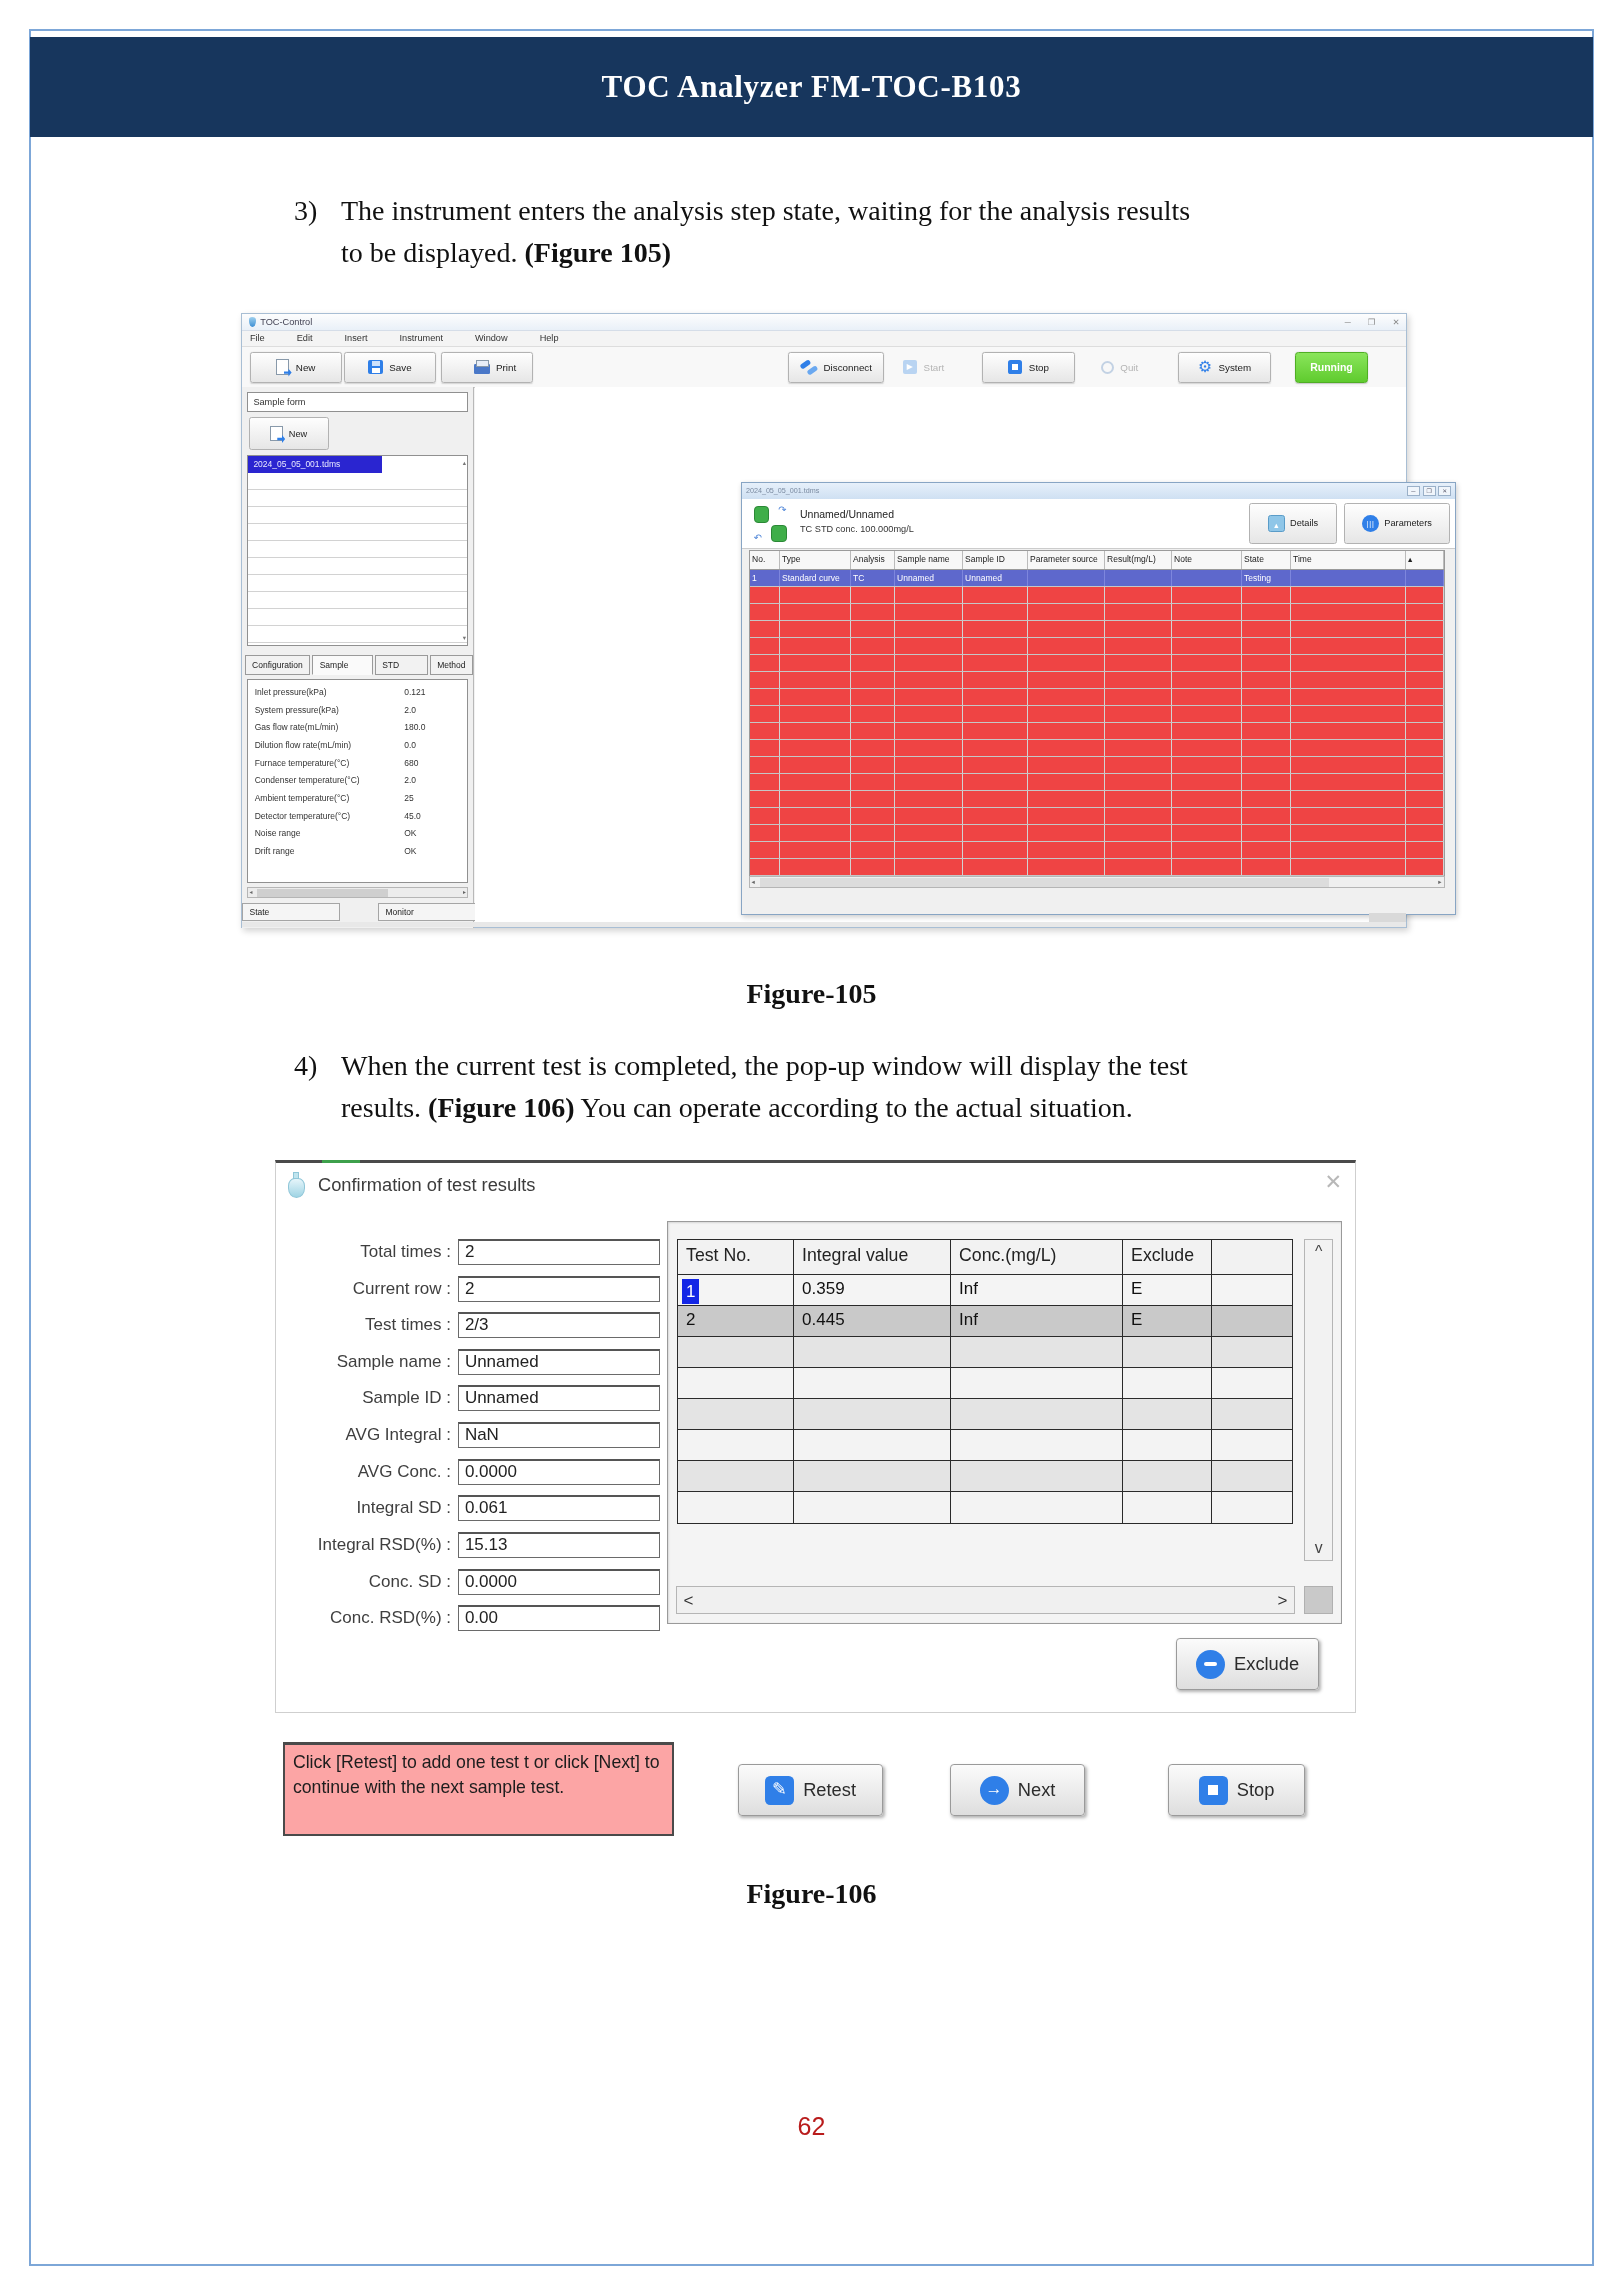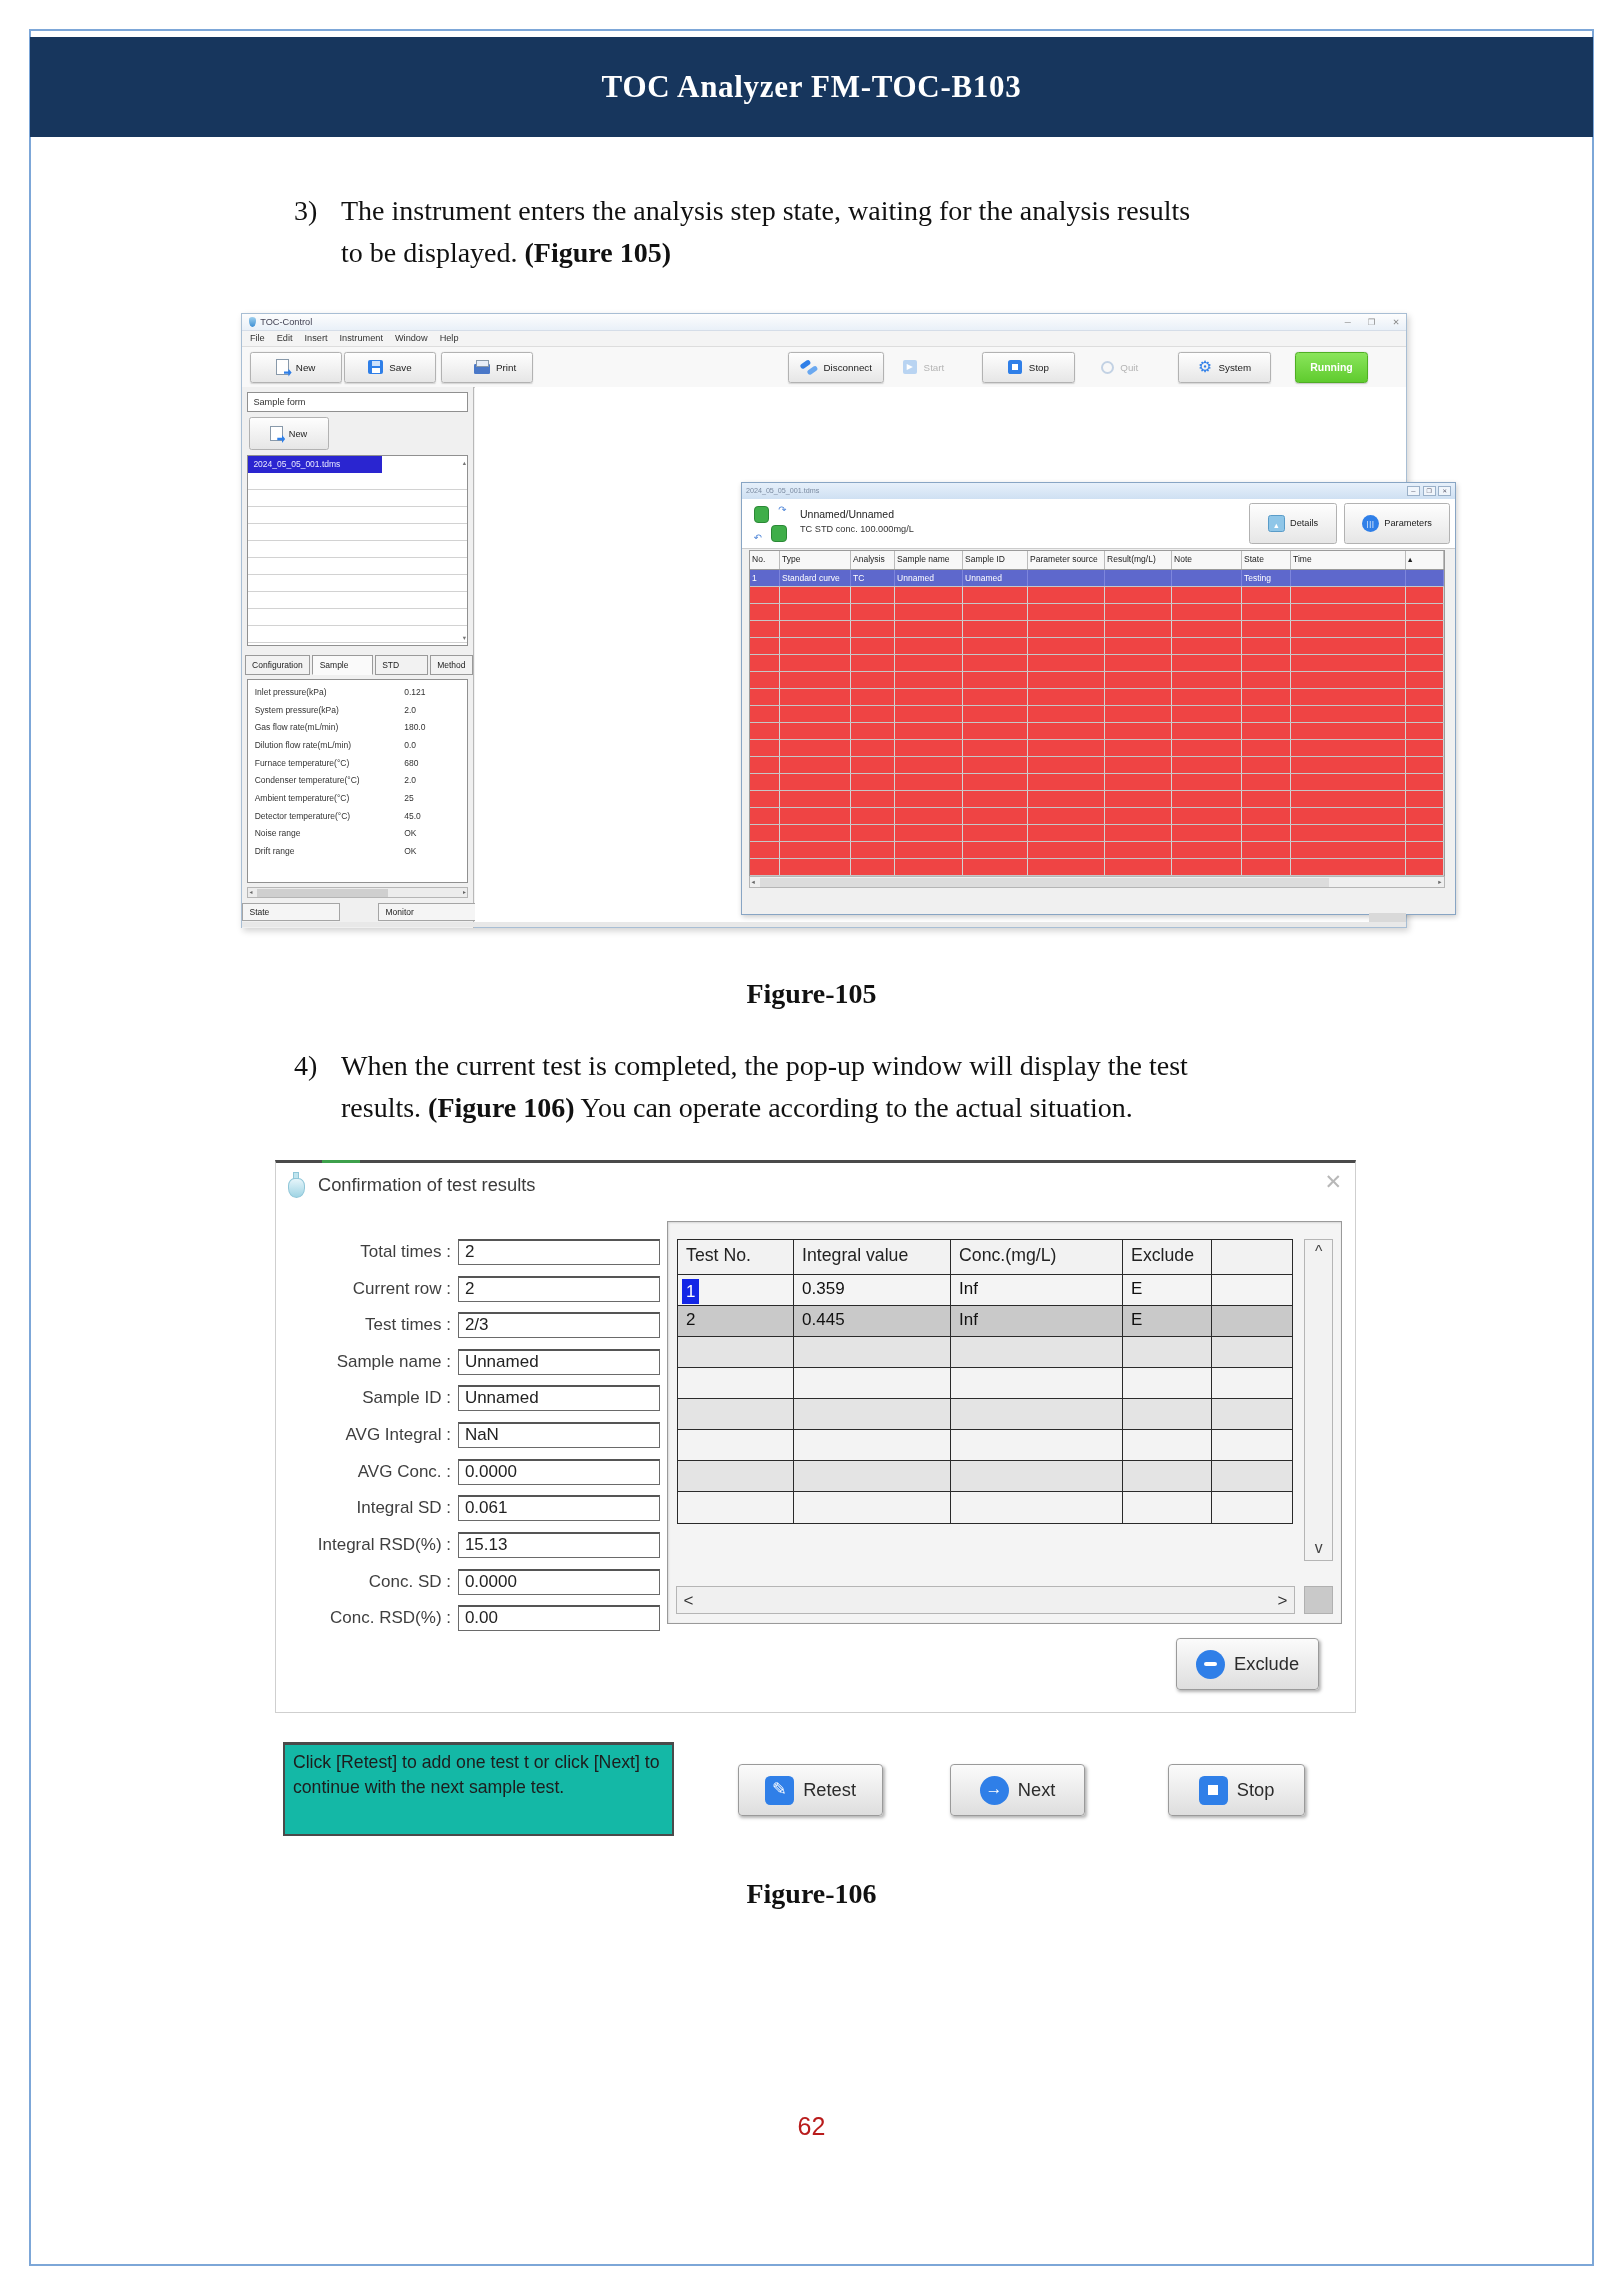--- a/index.html
+++ b/index.html
@@ -14,21 +14,21 @@
   .doc-item .num { width:47px; flex:none; }
   .doc-item b { font-weight:bold; }
   .fig-caption { position:absolute; width:1623px; text-align:center; font-family:"Liberation Serif", serif; font-weight:bold; font-size:28px; color:#111; }
   .page-num { position:absolute; top:2112px; width:1623px; text-align:center; font-size:25px; color:#b91c1c; }
 
   
   .toc-win { position:absolute; left:241px; top:313px; width:1166px; height:615px; background:#f2f2f2; border:1.3px solid #a8bed4; box-shadow:2px 2.6px 6.5px rgba(0,0,0,0.18); }
   .toc-titlebar { position:absolute; left:0; top:0; right:0; height:17px; background:linear-gradient(#fdfdfd,#e9f0f8); border-bottom:0.7px solid #d5dde8; display:flex; align-items:center; padding:0 6.5px; font-size:9.2px; color:#445; }
   .app-drop { width:7.2px; height:9.8px; margin-right:4.6px; background:linear-gradient(#9fd0ee,#3d8fd4); border-radius:45% 55% 50% 50%/ 30% 30% 65% 65%; }
   .toc-controls { margin-left:auto; display:flex; gap:17px; color:#8a8a8a; font-size:8.5px; }
-  .toc-menubar { position:absolute; left:0; top:17px; right:0; height:15.7px; background:#f4f4f4; border-bottom:0.7px solid #ddd; display:flex; gap:12px; align-items:center; padding-left:7.9px; font-size:9.2px; color:#333; }
+  .toc-menubar { position:absolute; left:0; top:17px; right:0; height:15.7px; background:#f4f4f4; border-bottom:0.7px solid #ddd; display:flex; gap:32px; align-items:center; padding-left:7.9px; font-size:9.2px; color:#333; }
   .toc-toolbar { position:absolute; left:0; top:33px; right:0; height:41px; background:#f8f8f8; border-bottom:0.7px solid #c9c9c9; }
   .tbtn { position:absolute; top:4.6px; height:31px; background:linear-gradient(#fefefe,#e6e6e6); border:0.7px solid #b2b2b2; border-radius:2.6px; display:flex; align-items:center; justify-content:center; gap:6.5px; font-size:9.8px; color:#222; box-shadow:0 0.7px 1.3px rgba(0,0,0,0.15); }
   .tbtn.disabled { background:none; border:none; box-shadow:none; color:#b5b5b5; }
   .run-badge { position:absolute; top:4.6px; height:31px; background:linear-gradient(#8ae55b,#5fcb2e); border:0.7px solid #4fae24; border-radius:3.3px; display:flex; align-items:center; justify-content:center; font-size:10.5px; color:#fff; font-weight:bold; box-shadow:0 0.7px 1.3px rgba(0,0,0,0.2); }
   
   .ic { flex:none; position:relative; }
   .ic-new { width:13px; height:15.7px; background:#fff; border:0.7px solid #8899aa; }
   .ic-new::after { content:""; position:absolute; right:-3.3px; bottom:-2.6px; width:7.9px; height:7.9px; background:#2f7fe8; clip-path:polygon(0 35%,60% 35%,60% 0,100% 50%,60% 100%,60% 65%,0 65%); }
   .ic-save { width:14.4px; height:14.4px; background:#2f7fe8; border-radius:2px; }
   .ic-save::before { content:""; position:absolute; left:3.3px; top:1.3px; width:7.9px; height:4.6px; background:#cfe2fb; }
@@ -131,21 +131,21 @@
   .dt-corner { position:absolute; right:7.9px; bottom:9.2px; width:29px; height:27.5px; background:#c9c9c9; border:0.7px solid #b0b0b0; }
 
   .big-btn { position:absolute; height:52px; background:linear-gradient(#fbfbfb,#dedede); border:0.7px solid #9a9a9a; border-radius:3.9px; display:flex; align-items:center; justify-content:center; gap:9.2px; font-size:18.3px; color:#2c2c2c; box-shadow:1.3px 2px 3.3px rgba(0,0,0,0.3); }
   .bic-circle { width:29px; height:29px; background:#2f7fe8; border-radius:50%; position:relative; flex:none; }
   .bic-circle .minus { position:absolute; left:7.9px; top:12.4px; width:13px; height:3.9px; background:#fff; border-radius:2px; }
   .bic-circle .arrow { position:absolute; width:100%; text-align:center; top:3.9px; color:#fff; font-size:17px; font-weight:bold; }
   .bic-square { width:29px; height:29px; background:#2f7fe8; border-radius:5.2px; position:relative; flex:none; }
   .bic-square .pencil { position:absolute; width:100%; text-align:center; top:3.9px; color:#fff; font-size:17.7px; }
   .bic-square .stopin { position:absolute; left:9.2px; top:9.2px; width:10.5px; height:10.5px; background:#fff; }
 
-  .note-box { position:absolute; left:283px; top:1742px; width:391px; height:94px; border:2px solid #4a4a4a; border-top:3.3px solid #4a4a4a; background:#14b8a6; padding:5.2px 7.9px; font-size:17.7px; color:#1d1d1d; line-height:25px; }
+  .note-box { position:absolute; left:283px; top:1742px; width:391px; height:94px; border:2px solid #4a4a4a; border-top:3.3px solid #4a4a4a; background:#fca5a5; padding:5.2px 7.9px; font-size:17.7px; color:#1d1d1d; line-height:25px; }
 </style>
 </head>
 <body>
 
 <div class="page">
   <div class="page-frame"></div>
 
   <div class="banner">
     <h1>TOC Analyzer FM-TOC-B103</h1>
   </div>

